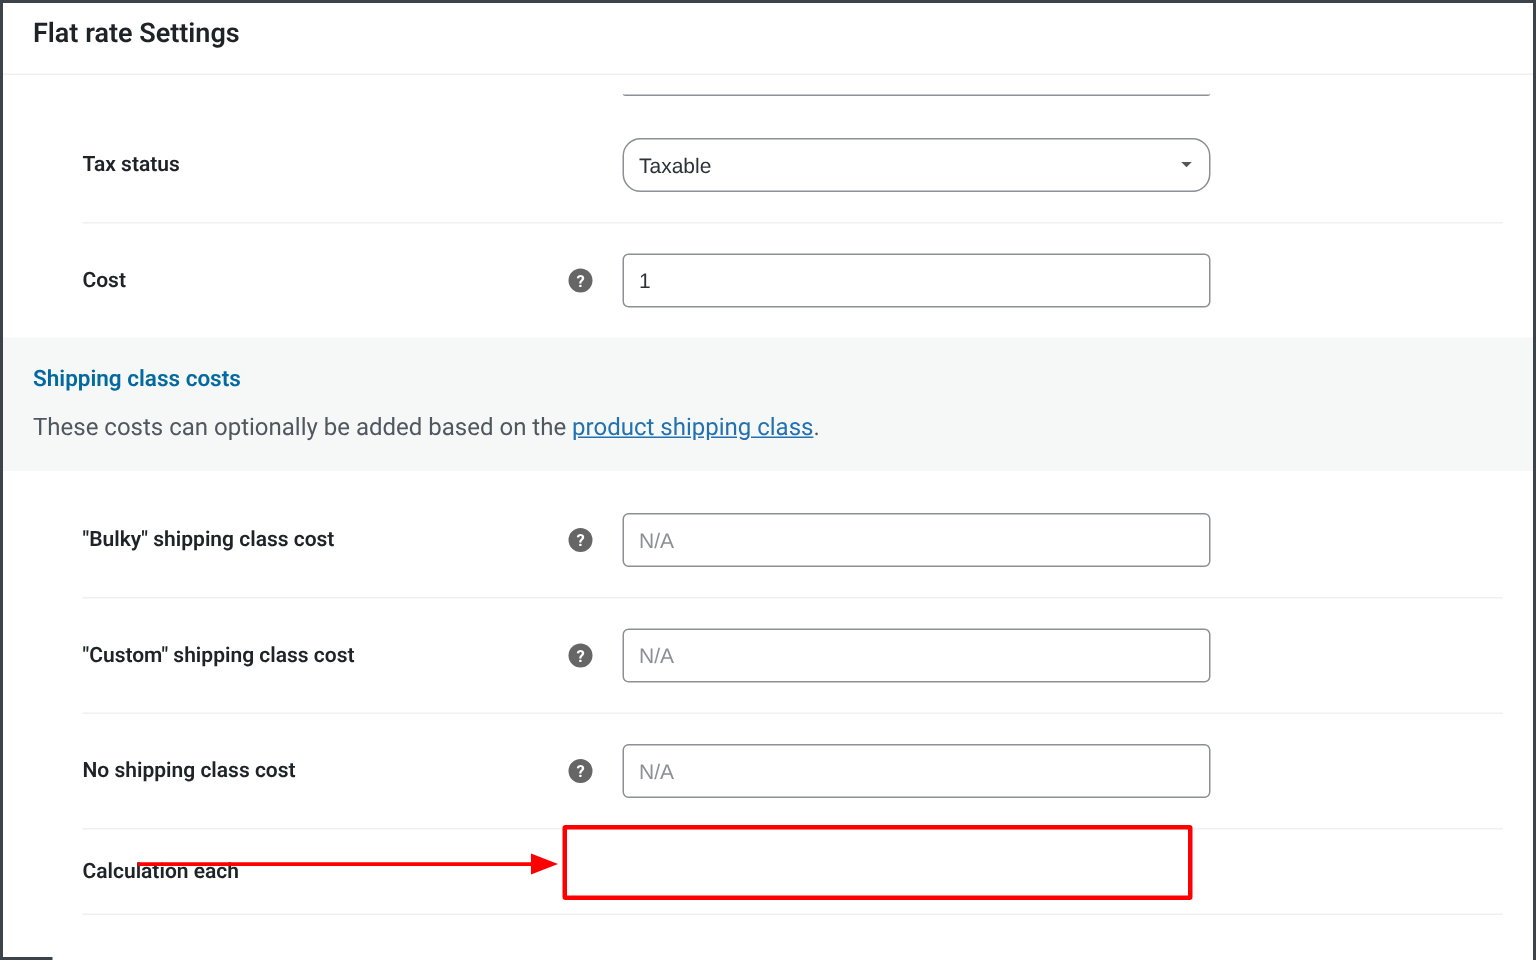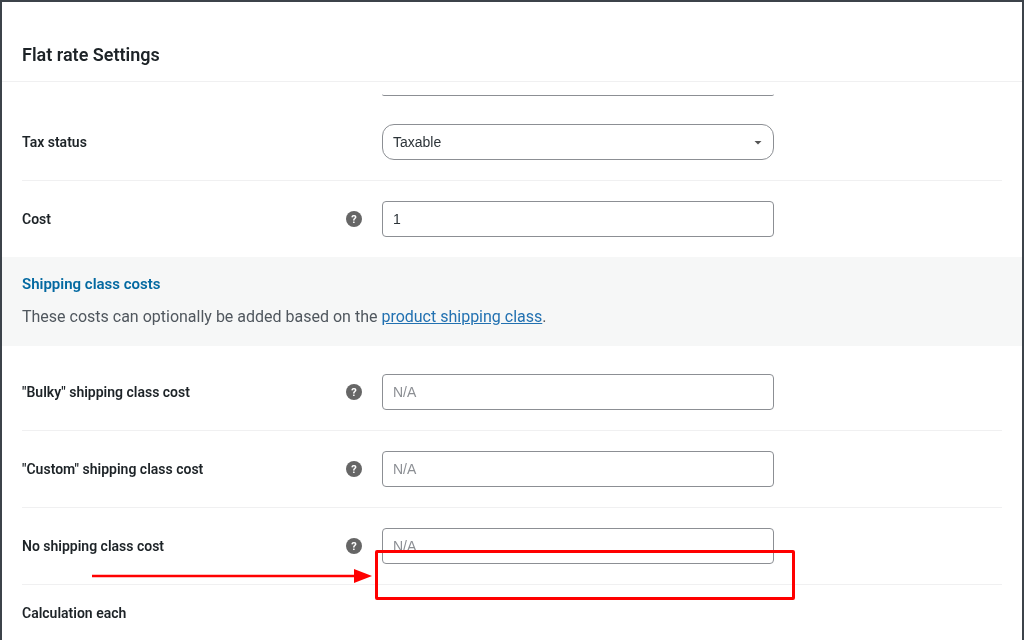--- a/index.html
+++ b/index.html
@@ -26,25 +26,25 @@
     }
     .modal-header {
       padding: 10px 20px 16px;
       border-bottom: 1px solid #f0f0f1;
       background: #fff;
     }
     .modal-header h2 {
       font-size: 18px;
       font-weight: 600;
       color: #1d2327;
-      margin-top: 32px;
     }
     .section-white {
       background: #fff;
       padding: 0 20px;
+      margin-left: 33px;
     }
     .section-grey {
       background: #f6f7f7;
       padding: 18px 20px 20px;
     }
     .section-grey h3 {
       font-size: 15px;
       font-weight: 600;
       color: #0369a1;
       margin-bottom: 14px;

